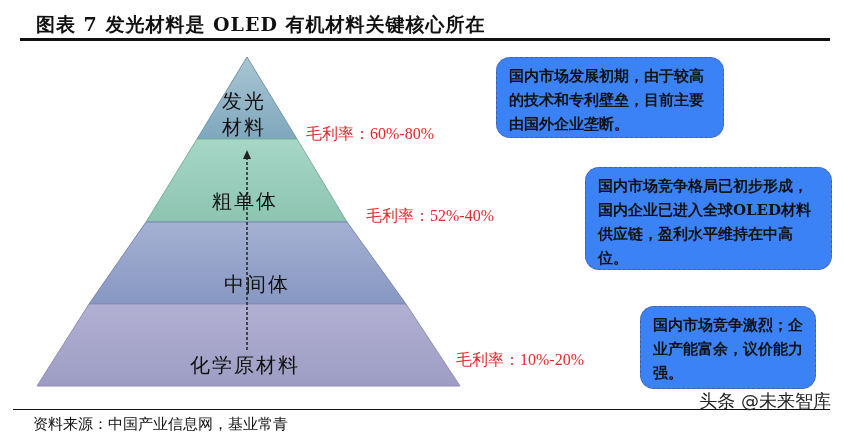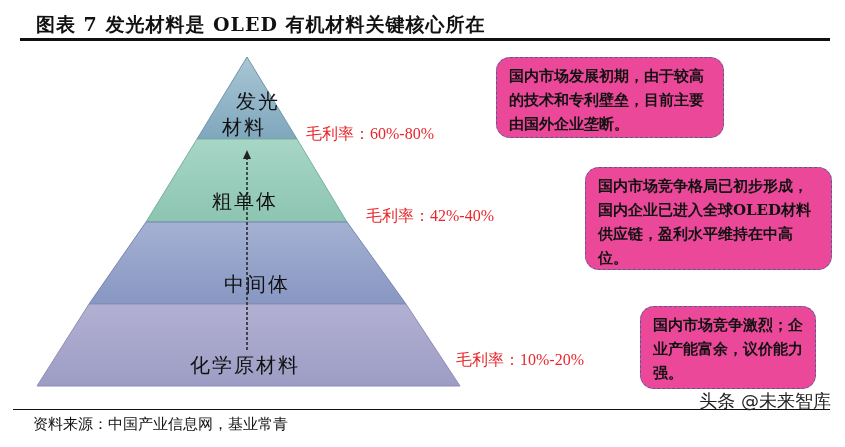--- a/index.html
+++ b/index.html
@@ -5,21 +5,21 @@
     html, body { margin: 0; padding: 0; background: #ffffff; }
     body { width: 845px; height: 447px; position: relative; overflow: hidden;
            font-family: "DejaVu Serif", "Liberation Serif", serif; color: #111; }
     .title { position: absolute; left: 36px; top: 12px; font-size: 19px; font-weight: bold;
              letter-spacing: 1px; color: #111; white-space: nowrap; }
     .rule-top { position: absolute; left: 20px; top: 38px; width: 810px; height: 3px; background: #111; }
     .rule-bottom { position: absolute; left: 13px; top: 409px; width: 817px; height: 1px; background: #111; }
     .pyramid { position: absolute; left: 0; top: 0; }
     .layer-label { position: absolute; font-size: 20px; letter-spacing: 2px; color: #111; text-align: center; white-space: nowrap; }
     .margin { position: absolute; color: #e8262b; font-size: 16px; white-space: nowrap; font-family: "Liberation Serif", "DejaVu Serif", serif; }
-    .note { position: absolute; border: 1.5px dashed #4b5c97; border-radius: 14px; background: #ec4899;
+    .note { position: absolute; border: 1.5px dashed #4b5c97; border-radius: 14px; background: #3b82f6;
             font-size: 15px; line-height: 24px; padding: 6px 12px; box-sizing: border-box; color: #111; font-weight: bold; }
     .source { position: absolute; left: 33px; top: 415px; font-size: 15px; color: #111; white-space: nowrap; }
     .watermark { position: absolute; right: 14px; top: 389px; font-size: 18px; color: #222;
                  font-family: "DejaVu Sans", "Liberation Sans", sans-serif; white-space: nowrap; }
   </style>
 </head>
 <body>
 
 <div class="title">图表 7 发光材料是 OLED 有机材料关键核心所在</div>
 <div class="rule-top"></div>
@@ -48,28 +48,28 @@
   <polygon points="197,139 297,139 347,222 146,222" fill="url(#g1)" stroke="#78b09d" stroke-width="1"></polygon>
   <polygon points="146,222 347,222 406,304 89,304" fill="url(#g2)" stroke="#7786b3" stroke-width="1"></polygon>
   <polygon points="89,304 406,304 460,386 37,386" fill="url(#g3)" stroke="#8d8cb7" stroke-width="1"></polygon>
 
   <g>
     <line x1="247" y1="350" x2="247" y2="158" stroke="#222" stroke-width="1.5" stroke-dasharray="3,2"></line>
     <polygon points="247,150 243,159 251,159" fill="#222"></polygon>
   </g>
 </svg>
 
-<div class="layer-label" style="left:222px; top:88px;margin-left:14px;">发光</div>
+<div class="layer-label" style="left:222px; top:88px;">发光</div>
 <div class="layer-label" style="left:222px; top:114px;">材料</div>
 <div class="layer-label" style="left:212px; top:188px;text-align:right;">粗单体</div>
 <div class="layer-label" style="left:224px; top:271px;">中间体</div>
 <div class="layer-label" style="left:190px; top:352px;">化学原材料</div>
 
 <div class="margin" style="left:306px; top:124px;">毛利率：60%-80%</div>
-<div class="margin" style="left:366px; top:206px;">毛利率：42%-40%</div>
+<div class="margin" style="left:366px; top:206px;">毛利率：52%-40%</div>
 <div class="margin" style="left:456px; top:350px;">毛利率：10%-20%</div>
 
 <div class="note" style="left:496px; top:57px; width:228px; height:81px;">国内市场发展初期，由于较高的技术和专利壁垒，目前主要由国外企业垄断。</div>
 <div class="note" style="left:541px; top:167px; width:247px; height:103px;margin-left:44px;">国内市场竞争格局已初步形成，国内企业已进入全球OLED材料供应链，盈利水平维持在中高位。</div>
 <div class="note" style="left:640px; top:306px; width:176px; height:83px;">国内市场竞争激烈；企业产能富余，议价能力强。</div>
 
 <div class="rule-bottom"></div>
 <div class="source">资料来源：中国产业信息网，基业常青</div>
 <div class="watermark">头条 @未来智库</div>
 

